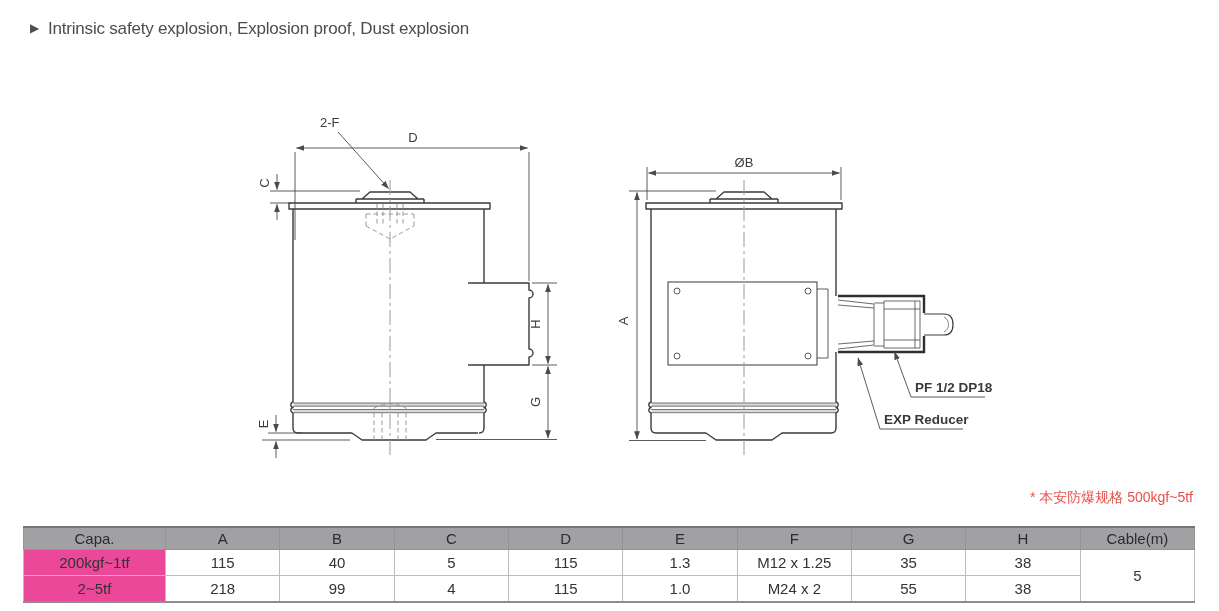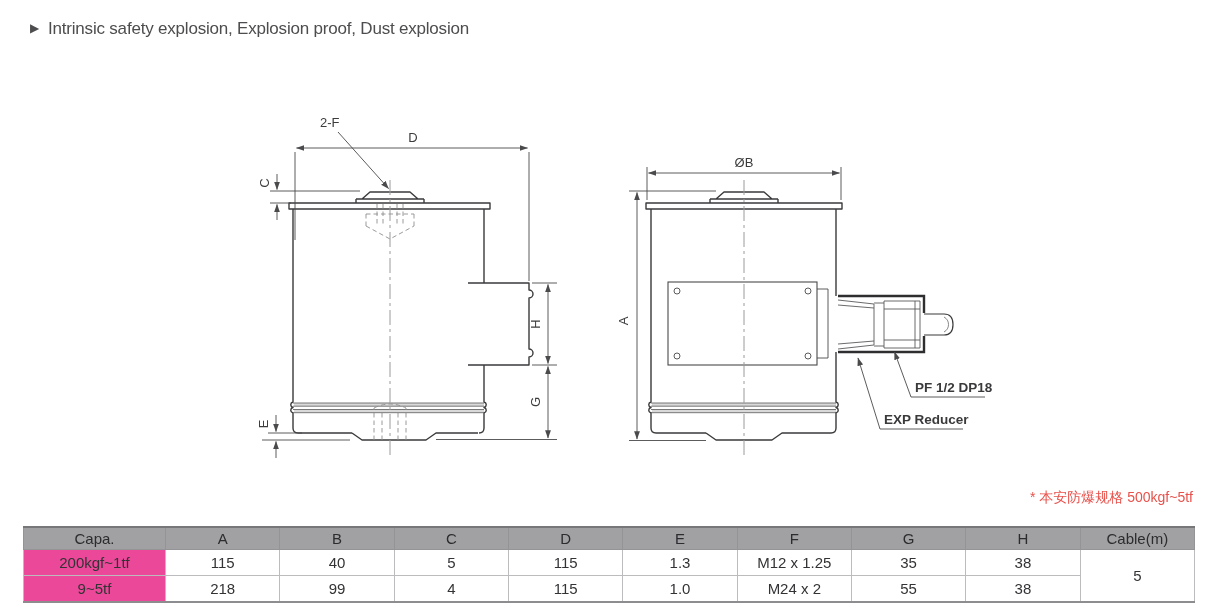--- a/index.html
+++ b/index.html
@@ -217,21 +217,21 @@
         <td>40</td>
         <td>5</td>
         <td>115</td>
         <td>1.3</td>
         <td>M12 x 1.25</td>
         <td>35</td>
         <td>38</td>
         <td rowspan="2">5</td>
       </tr>
       <tr>
-        <th>9~5tf</th>
+        <th>2~5tf</th>
         <td>218</td>
         <td>99</td>
         <td>4</td>
         <td>115</td>
         <td>1.0</td>
         <td>M24 x 2</td>
         <td>55</td>
         <td>38</td>
       </tr>
     </tbody>

